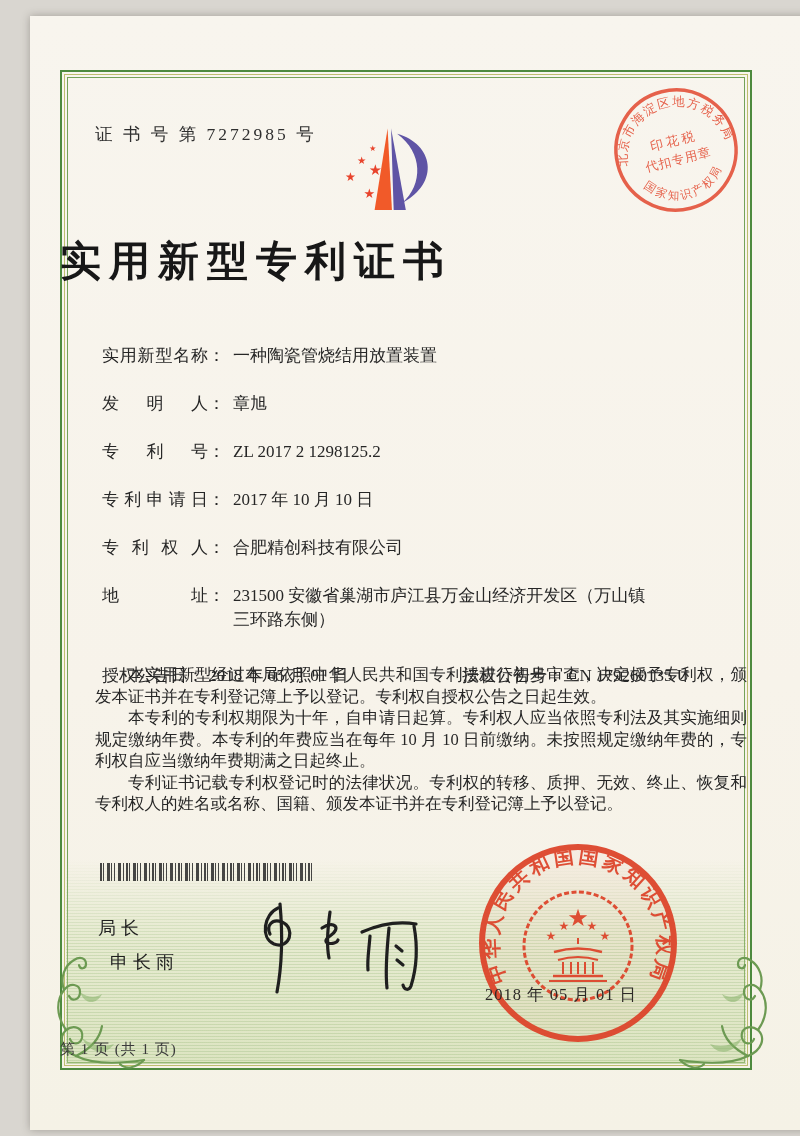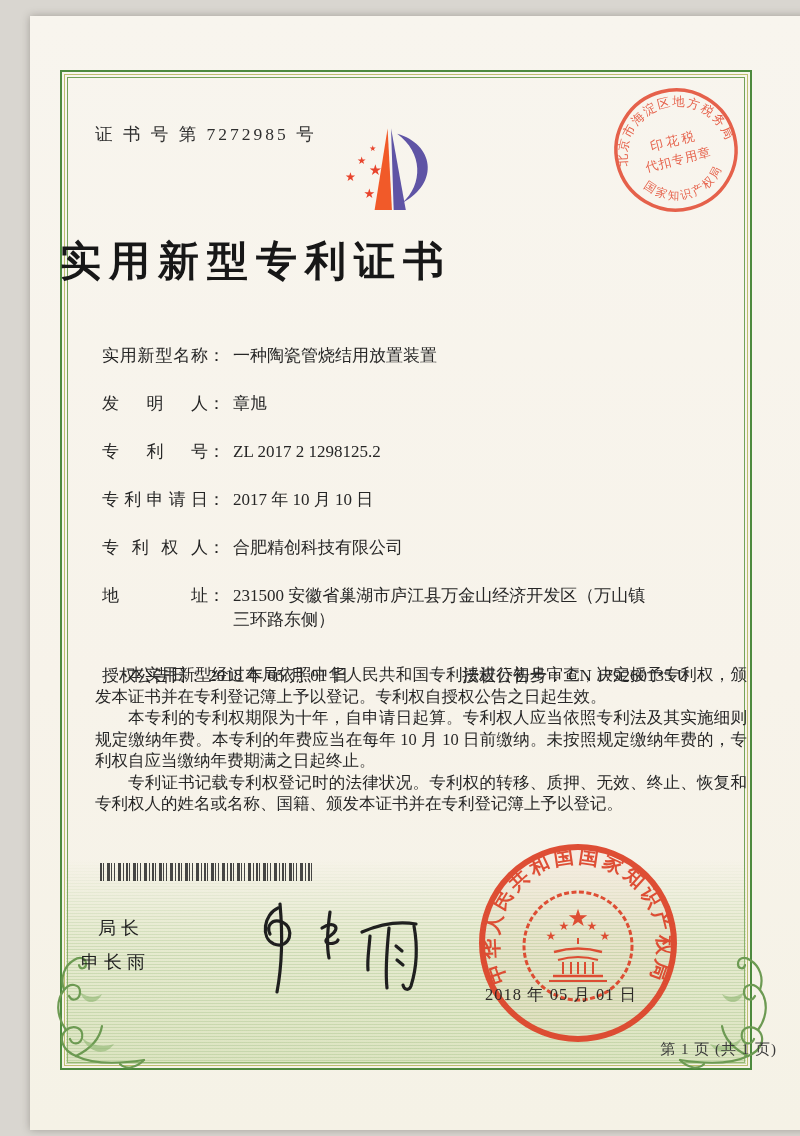--- a/index.html
+++ b/index.html
@@ -56,27 +56,27 @@
     background:repeating-linear-gradient(90deg,
       #2e2e2e 0 2px,transparent 2px 3px,
       #2e2e2e 3px 4px,transparent 4px 7px,
       #2e2e2e 7px 10px,transparent 10px 11px,
       #2e2e2e 11px 12px,transparent 12px 14px,
       #2e2e2e 14px 15px,transparent 15px 18px,
       #2e2e2e 18px 21px,transparent 21px 23px,
       #2e2e2e 23px 24px,transparent 24px 26px);
   }
   .sig-title{position:absolute;left:68px;top:900px;font-size:18px;letter-spacing:5px;color:#1f1f1f;}
-  .sig-name{position:absolute;left:51px;top:934px;font-size:18px;letter-spacing:5px;color:#1f1f1f;}
+  .sig-name{position:absolute;left:80px;top:934px;font-size:18px;letter-spacing:5px;color:#1f1f1f;}
   .sig-hand{position:absolute;left:196px;top:882px;width:200px;height:100px;}
   .cnipa-seal{position:absolute;left:445px;top:824px;width:206px;height:206px;opacity:.93;z-index:1;}
   .seal-date{position:absolute;left:436px;top:968px;width:190px;text-align:center;
     font-size:16.5px;color:#2d2a27;letter-spacing:1px;z-index:2;}
   .tax-seal{position:absolute;left:581px;top:69px;width:130px;height:130px;transform:rotate(-14deg);opacity:.9;}
-  .footer{position:absolute;left:30px;top:1024px;width:717px;text-align:right;
+  .footer{position:absolute;left:30px;top:1024px;width:717px;text-align:left;
     font-size:15px;color:#3a3a3a;letter-spacing:1px;}
 </style>
 </head>
 <body>
 
 <div class="page">
 
   <div class="frame-outer">
     <div class="frame-mid">
       <div class="frame-inner"></div>

